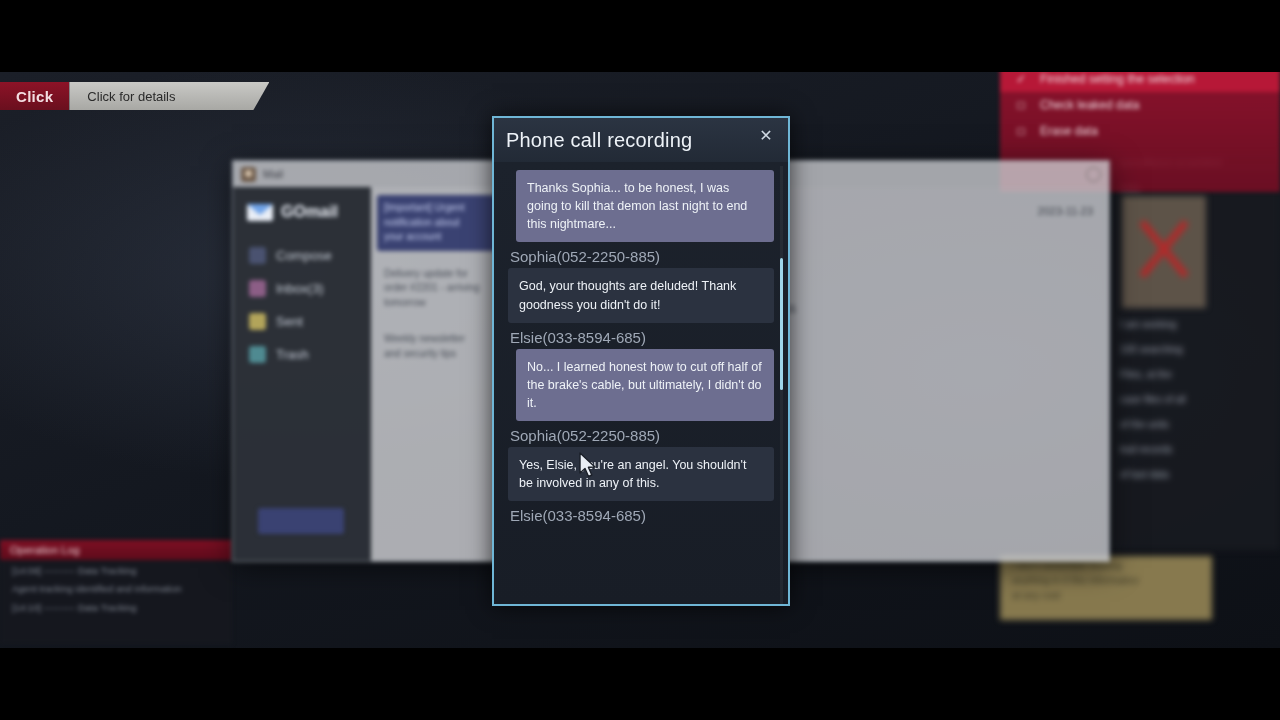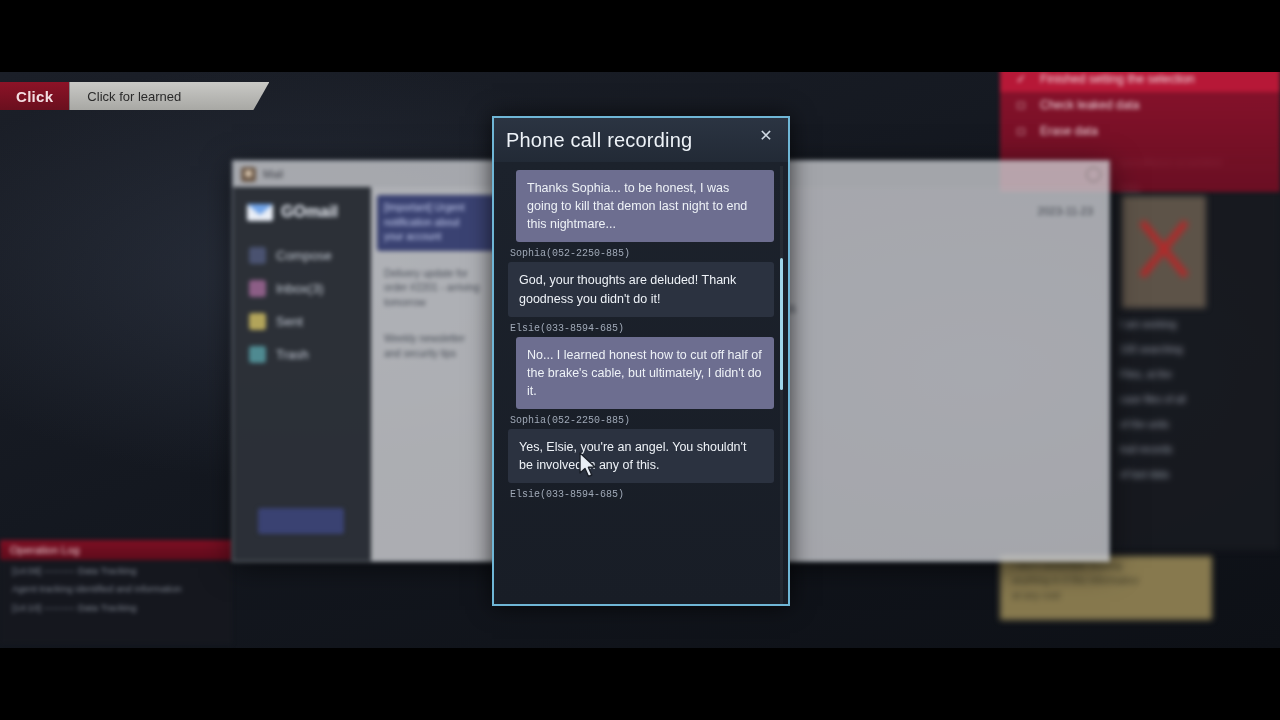--- a/index.html
+++ b/index.html
@@ -87,21 +87,21 @@
   #dialog{position:absolute;left:492px;top:116px;width:294px;height:486px;z-index:30;
       background:#161b24;border:2px solid #6fb6d6;box-shadow:0 0 22px rgba(0,0,0,.7);
       display:flex;flex-direction:column;}
   #dlg-head{height:44px;background:linear-gradient(180deg,#2b3442,#222a36);
       display:flex;align-items:center;padding:0 12px;flex:none;position:relative;}
   #dlg-title{color:#eef3f8;font-size:20px;letter-spacing:.2px;}
   #dlg-close{position:absolute;right:12px;top:8px;width:20px;height:20px;color:#cfd8e2;
       font-size:16px;line-height:20px;text-align:center;cursor:pointer;}
   #dlg-body{flex:1;position:relative;overflow:hidden;padding:8px 14px 0 14px;
       background:linear-gradient(180deg,#1c222c,#181d26);}
-  .speaker{font-size:10px;color:#9fa8b6;margin:4px 2px 3px 2px;font-family:Liberation Mono, monospace;}
+  .speaker{font-size:15px;color:#9fa8b6;margin:4px 2px 3px 2px;}
   .speaker.right{text-align:left;}
   .bubble{border-radius:3px;padding:9px 11px;font-size:12.5px;line-height:1.45;
       color:#eef2f7;margin-bottom:6px;}
   .bubble.elsie{background:#6d6e90;}
   .bubble.sophia{background:#2b3240;}
   .bubble.wide{margin-left:8px;}
   #dlg-scroll{position:absolute;right:5px;top:4px;width:3px;height:468px;background:rgba(255,255,255,.05);}
   #dlg-thumb{position:absolute;right:5px;top:96px;width:3px;height:132px;background:#9fd6ea;border-radius:2px;}
 
   
@@ -109,21 +109,21 @@
 </style>
 </head>
 <body>
 
 <div id="screen">
 
   <div id="bg"></div>
 
   <div id="news">
     <div class="news-tag">Click</div>
-    <div class="news-body">Click for learned</div>
+    <div class="news-body">Click for details</div>
   </div>
 
   <div id="oplog" class="soft">
     <div class="op-head">Operation Log</div>
     <div class="op-line">[14:08] ---------- Data Tracking</div>
     <div class="op-line">Agent tracking identified and information</div>
     <div class="op-line">[14:10] ---------- Data Tracking</div>
   </div>
 
   <div id="mailwin" class="soft">

